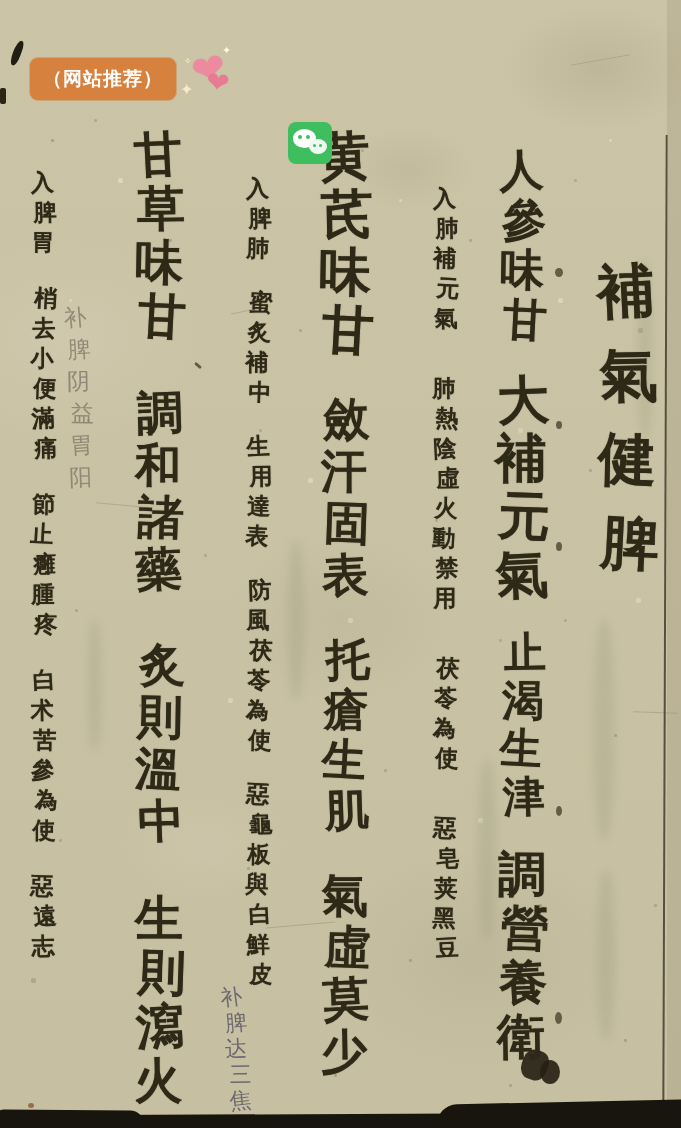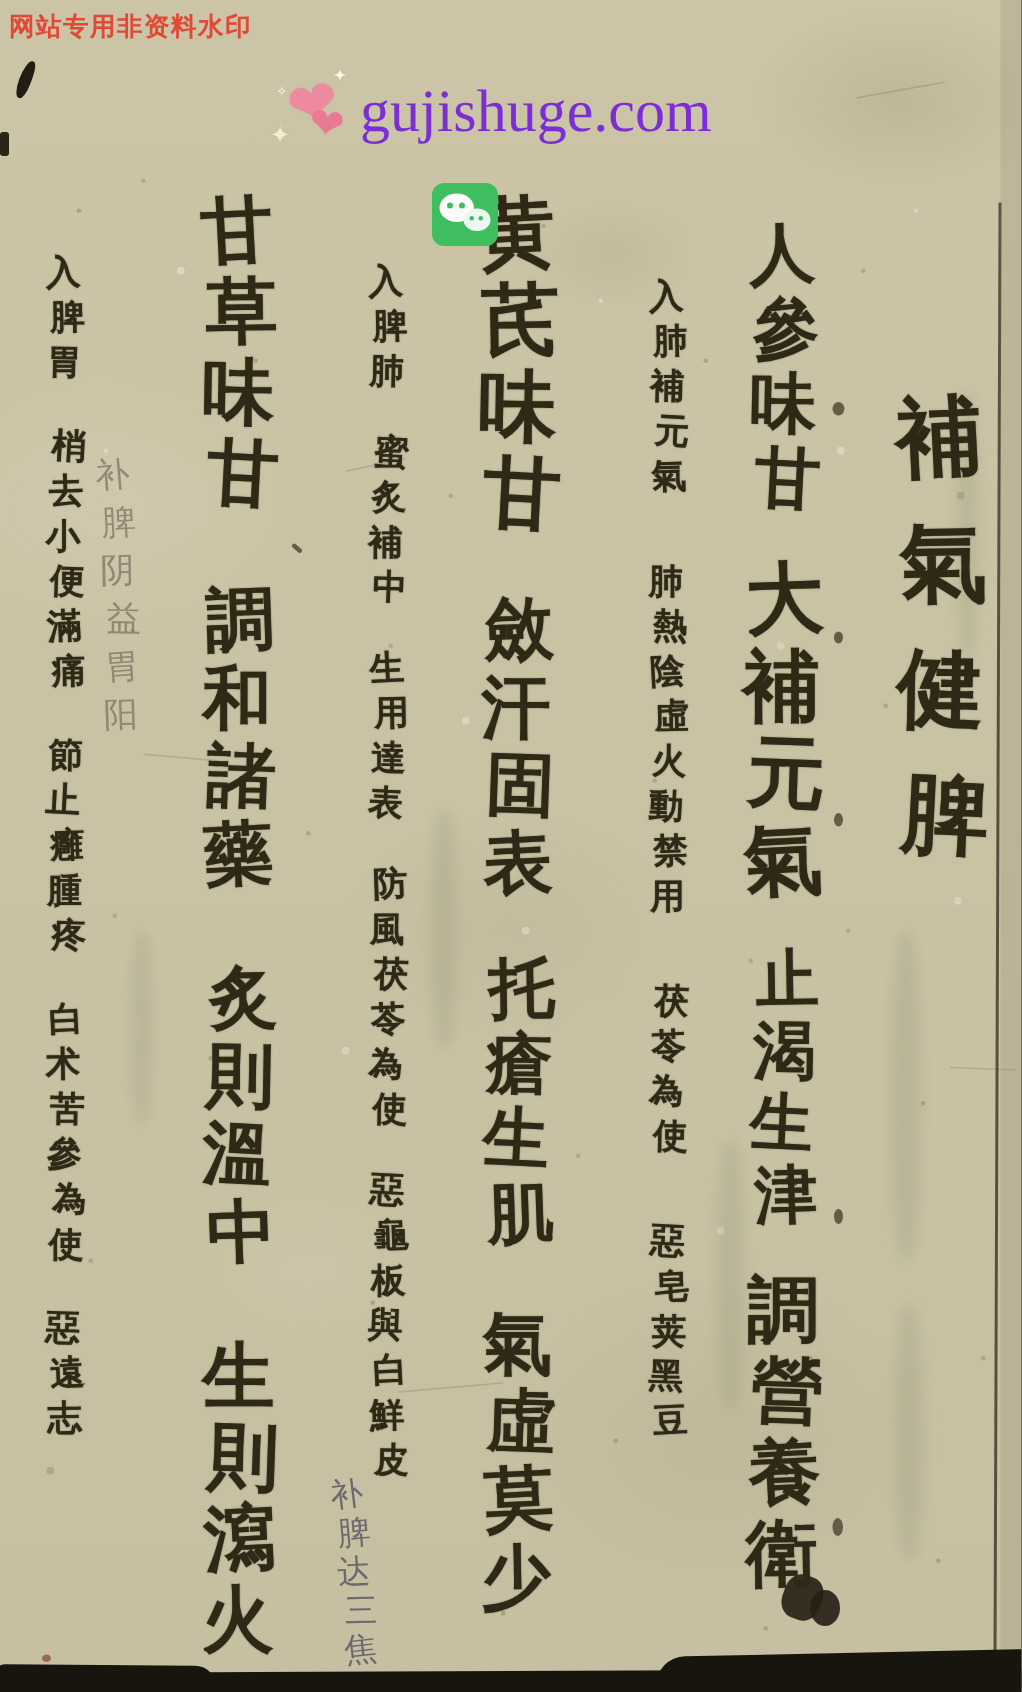--- a/index.html
+++ b/index.html
@@ -327,29 +327,28 @@
         <div class="vseg">
           <div class="vchar" style="font-size: 22px; margin-bottom: 4px; transform: rotate(-3deg) translateX(-2px);">补</div>
           <div class="vchar" style="font-size: 22px; margin-bottom: 4px; transform: rotate(-1deg) translateX(1px);">脾</div>
           <div class="vchar" style="font-size: 22px; margin-bottom: 4px; transform: rotate(1deg) translateX(-1px);">达</div>
           <div class="vchar" style="font-size: 22px; margin-bottom: 4px; transform: rotate(3deg) translateX(2px);">三</div>
           <div class="vchar" style="font-size: 22px; margin-bottom: 4px; transform: rotate(-2deg) translateX(0px);">焦</div>
         </div>
       </div>
     </div>
 
-  <div class="wm-red">网站专用非资料水印</div>
+  <div class="badge">（网站推荐）</div>
   <div class="hearts">
     <span class="h1">❤</span>
     <span class="h2">❤</span>
     <span class="s1">✦</span>
     <span class="s2">✦</span>
     <span class="s3">✧</span>
   </div>
-  <div class="domain">gujishuge.com</div>
   <div class="wechat">
     <div class="b1">
       <div class="e l"></div>
         <div class="e r"></div>
     </div>
     <div class="b2">
       <div class="e l"></div>
         <div class="e r"></div>
     </div>
   </div>

